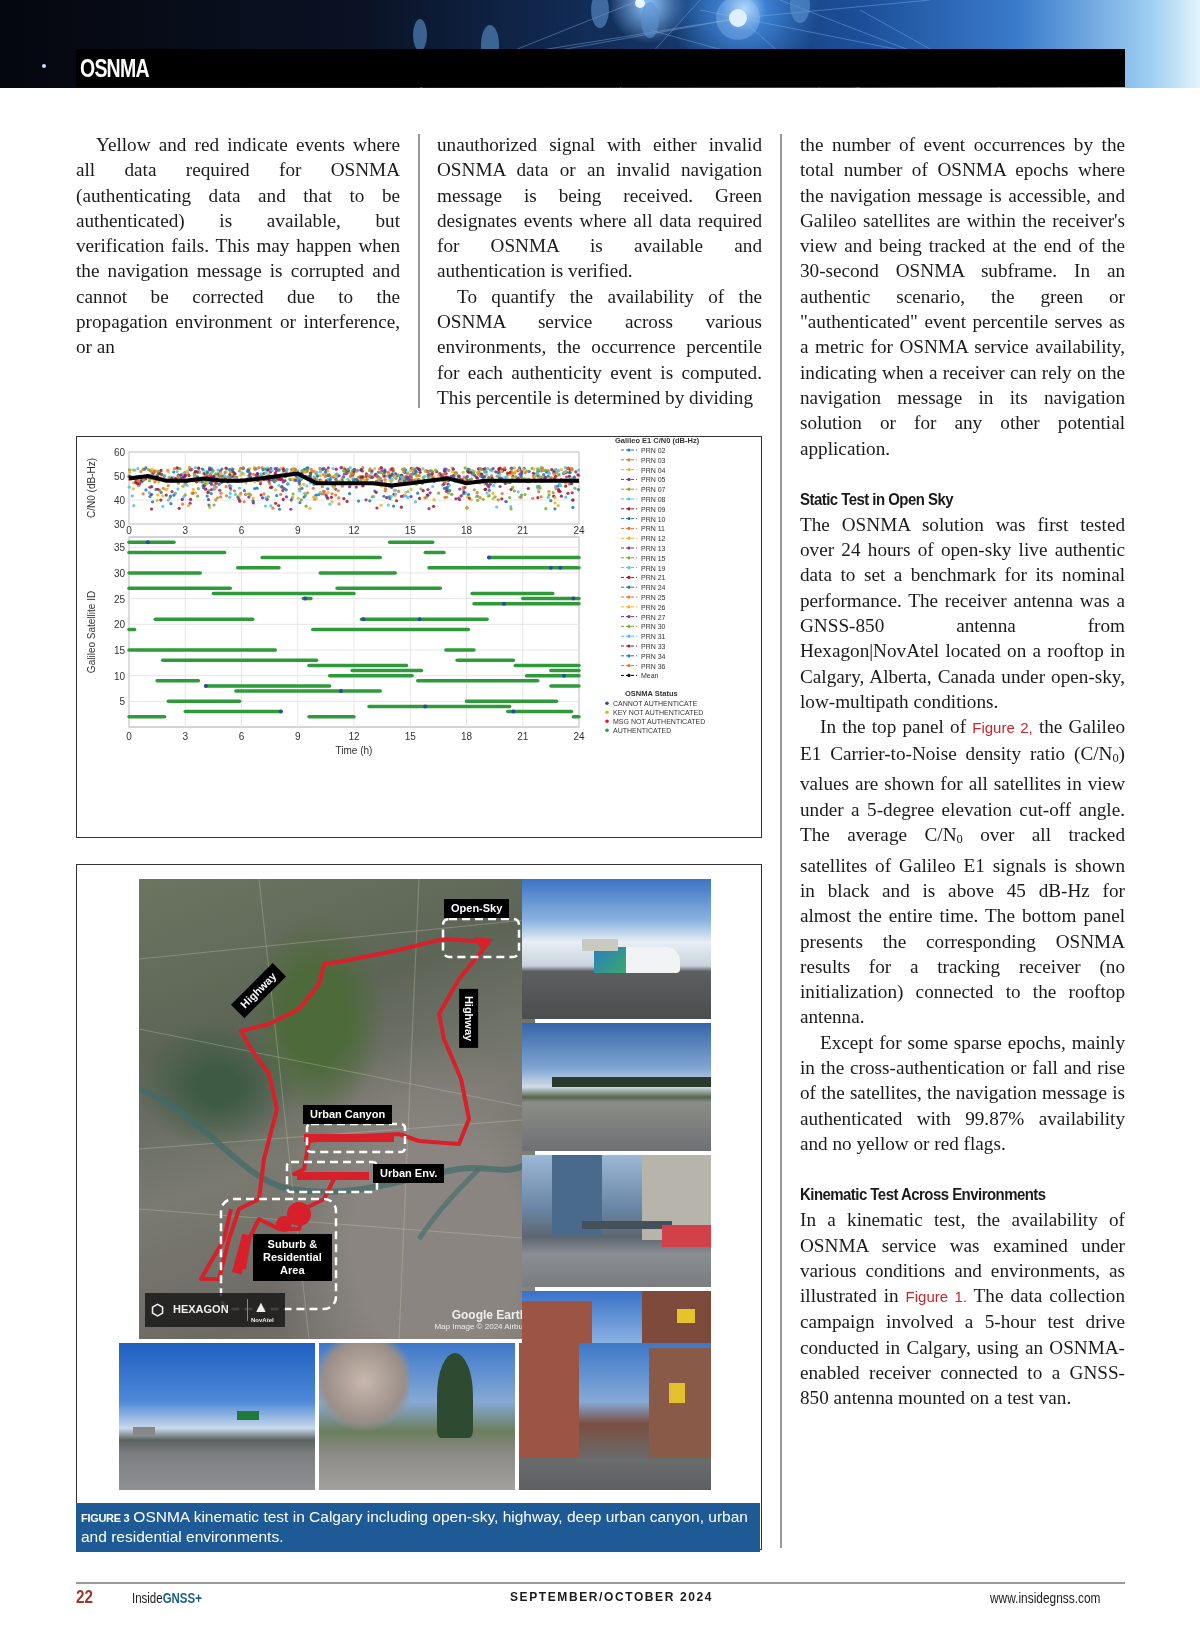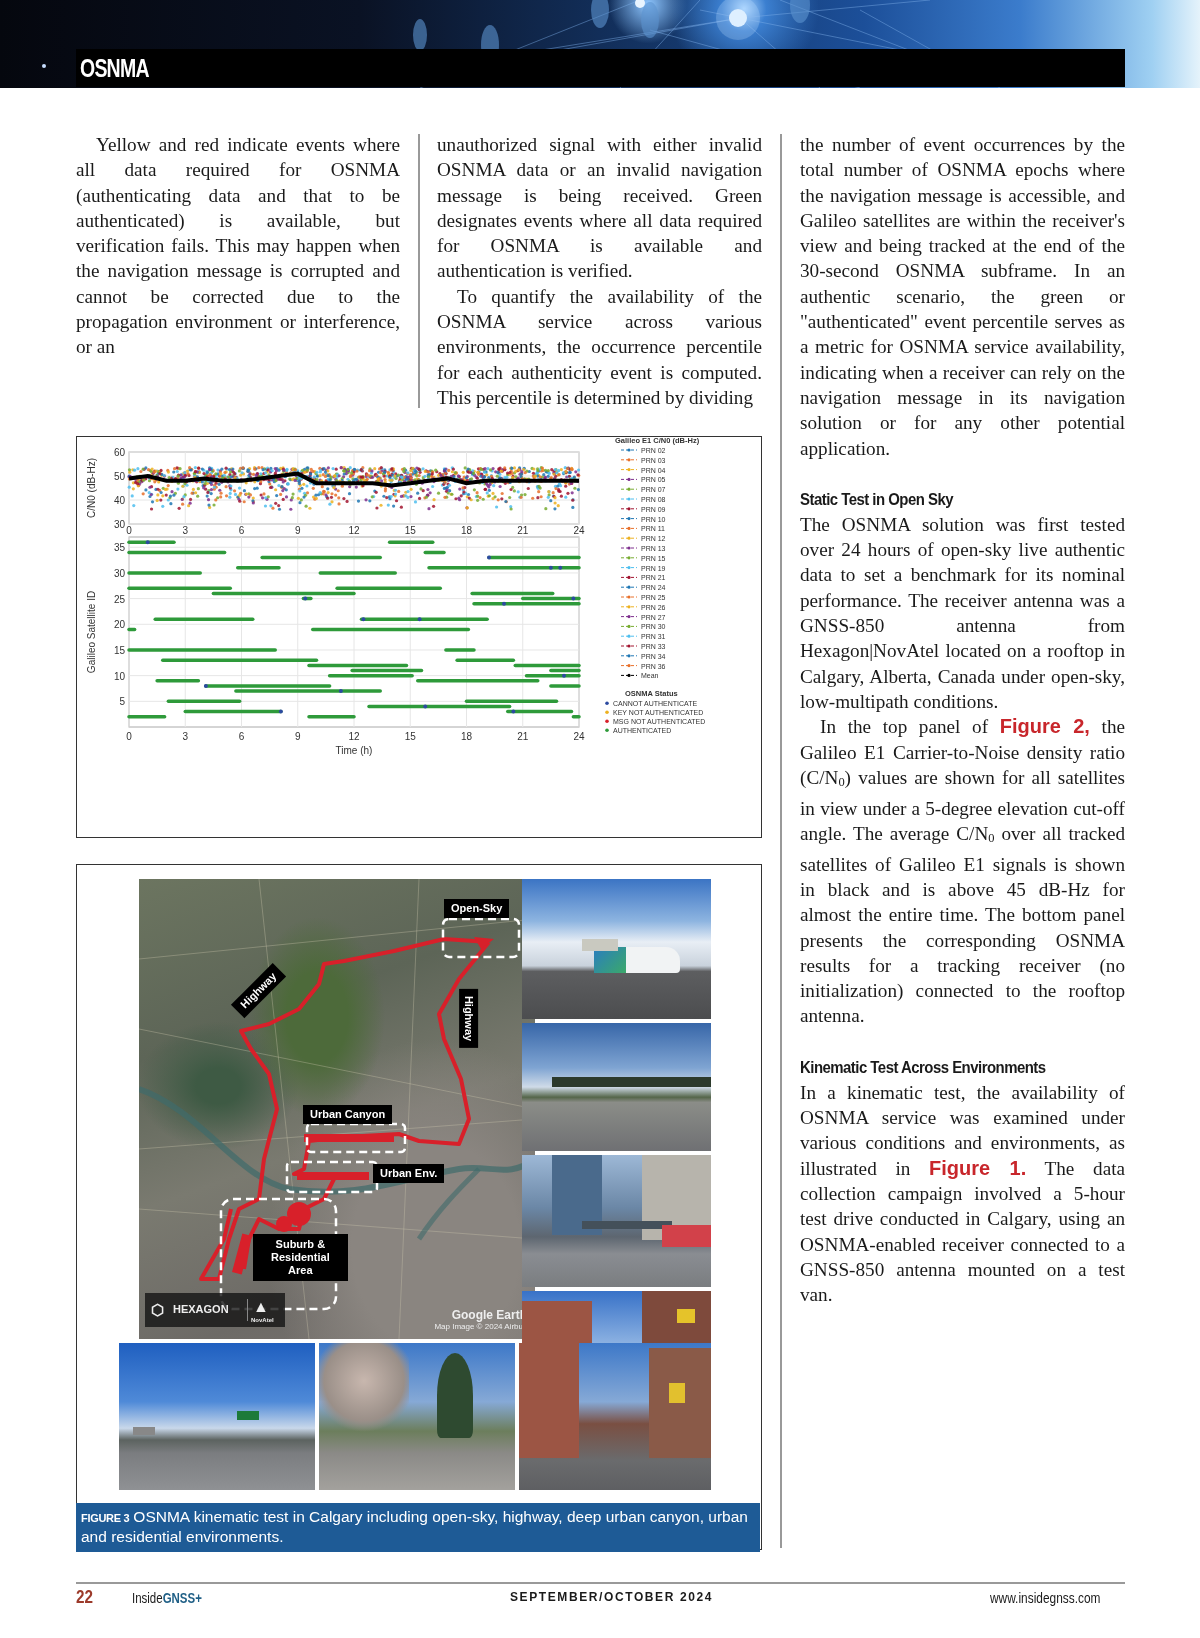--- a/index.html
+++ b/index.html
@@ -16,21 +16,21 @@
 
   .col { position:absolute; font-size:19.2px; line-height:25.3px; text-align:justify; }
   .col p { margin:0; }
   .col p.ind { text-indent:20px; }
   .col1 { left:76px; top:132px; width:324px; }
   .col2 { left:437px; top:132px; width:325px; }
   .col3 { left:800px; top:132px; width:325px; }
   .vrule { position:absolute; width:2px; background:#999; }
 
   h3.sub { margin:0; font-family:"Liberation Sans", sans-serif; font-weight:bold; font-size:17px; line-height:25px; letter-spacing:-0.6px; transform:scaleX(0.88); transform-origin:left; white-space:nowrap; }
-  .figref { color:#c8262b; font-family:"Liberation Sans", sans-serif; font-weight:bold; font-size:20px; }
+  .figref { color:#c8262b; font-family:"Liberation Sans", sans-serif; font-weight:normal; font-size:15px; }
   sub { font-size:0.65em; vertical-align:-0.2em; }
 
   
   .fig2 { position:absolute; left:76px; top:436px; width:684px; height:400px; border:1.5px solid #333; background:#fff; }
   .fig2 svg { position:absolute; left:0; top:0; }
   .caption { position:absolute; left:-1px; width:684px; background:#1e5b96; color:#fff; font-family:"Liberation Sans", sans-serif; font-size:15.5px; line-height:18.5px; padding:5px 5px 6px 5px; box-sizing:border-box; }
   .caption .fl { font-weight:bold; font-size:11px; letter-spacing:-0.3px; margin-right:4px; }
 
   
   .fig3 { position:absolute; left:76px; top:864px; width:684px; height:684px; border:1.5px solid #333; background:#fff; }
@@ -95,20 +95,21 @@
   <p class="ind">To quantify the availability of the OSNMA service across various environments, the occurrence percentile for each authenticity event is computed. This percentile is determined by dividing</p>
 </div>
 <div class="vrule" style="left:780px;top:134px;height:1414px;"></div>
 
 <div class="col col3">
   <p>the number of event occurrences by the total number of OSNMA epochs where the navigation message is accessible, and Galileo satellites are within the receiver's view and being tracked at the end of the 30-second OSNMA subframe. In an authentic scenario, the green or "authenticated" event percentile serves as a metric for OSNMA service availability, indicating when a receiver can rely on the navigation message in its navigation solution or for any other potential application.</p>
   <div style="height:26px"></div>
   <h3 class="sub">Static Test in Open Sky</h3>
   <p>The OSNMA solution was first tested over 24 hours of open-sky live authentic data to set a benchmark for its nominal performance. The receiver antenna was a GNSS-850 antenna from Hexagon|NovAtel located on a rooftop in Calgary, Alberta, Canada under open-sky, low-multipath conditions.</p>
   <p class="ind"><span>In the top panel of </span><a class="figref">Figure 2,</a><span> the Galileo E1 Carrier-to-Noise density ratio (C/N</span><sub>0</sub><span>) values are shown for all satellites in view under a 5-degree elevation cut-off angle. The average C/N</span><sub>0</sub><span> over all tracked satellites of Galileo E1 signals is shown in black and is above 45 dB-Hz for almost the entire time. The bottom panel presents the corresponding OSNMA results for a tracking receiver (no initialization) connected to the rooftop antenna.</span></p>
+  <p class="ind">Except for some sparse epochs, mainly in the cross-authentication or fall and rise of the satellites, the navigation message is authenticated with 99.87% availability and no yellow or red flags.</p>
   <div style="height:26px"></div>
   <h3 class="sub">Kinematic Test Across Environments</h3>
   <p><span>In a kinematic test, the availability of OSNMA service was examined under various conditions and environments, as illustrated in </span><a class="figref">Figure 1.</a><span> The data collection campaign involved a 5-hour test drive conducted in Calgary, using an OSNMA-enabled receiver connected to a GNSS-850 antenna mounted on a test van.</span></p>
 </div>
 
 <div class="fig2">
   <svg id="fig2svg" width="684" height="340">
       <rect x="52" y="15" width="450" height="72" fill="#fff" stroke="#aaa" stroke-width="1"></rect>
       <line x1="52" x2="52" y1="15" y2="87" stroke="#e6e6e6"></line>
       <text x="52" y="97" font-family="Liberation Sans, sans-serif" font-size="10" fill="#333" text-anchor="middle">0</text>
@@ -1742,21 +1743,21 @@
         <rect x="168" y="245" width="98" height="28" rx="4"></rect>
         <rect x="148" y="283" width="90" height="30" rx="4"></rect>
         <rect x="82" y="320" width="115" height="110" rx="12"></rect>
       </g>
     </svg>
     <div class="maplabel" style="left:305px;top:20px;">Open-Sky</div>
     <div class="maplabel" style="left:90px;top:102px;transform:rotate(-45deg);">Highway</div>
     <div class="maplabel" style="left:300px;top:130px;transform:rotate(90deg);">Highway</div>
     <div class="maplabel" style="left:164px;top:226px;">Urban Canyon</div>
     <div class="maplabel" style="left:234px;top:285px;">Urban Env.</div>
-    <div class="maplabel" style="left:114px;top:355px;padding:4px 18px;">
+    <div class="maplabel" style="left:114px;top:355px;padding:4px 10px;">
       <div>Suburb &amp;</div>
         <div>Residential</div>
         <div>Area</div>
     </div>
     <div class="logo-strip">
       <span style="position:absolute;left:6px;top:8px;font-size:15px;">⬡</span>
       <span style="position:absolute;left:28px;top:10px;">HEXAGON</span>
       <span style="position:absolute;left:102px;top:6px;width:1px;height:22px;background:#888;"></span>
       <span style="position:absolute;left:108px;top:5px;font-size:16px;">▲</span>
       <span style="position:absolute;left:106px;top:24px;font-size:6px;">NovAtel</span>

